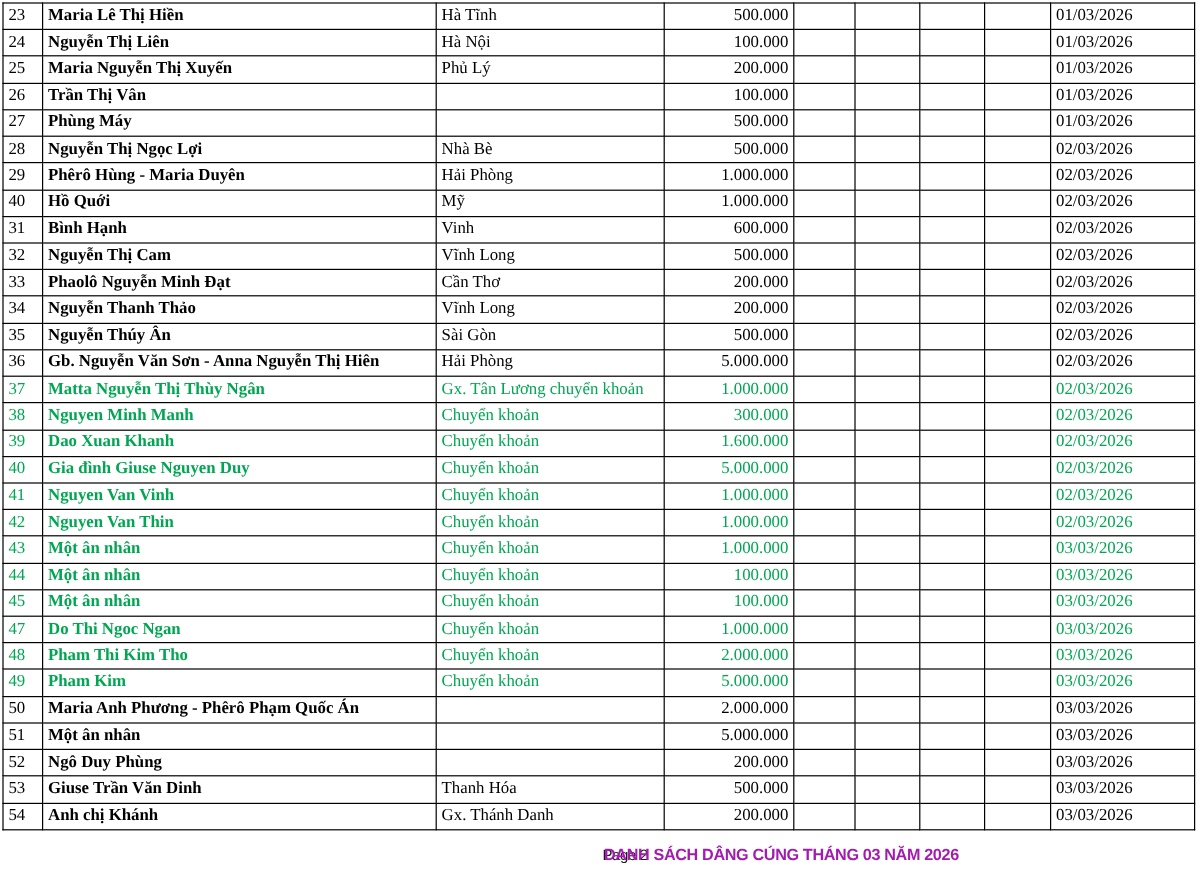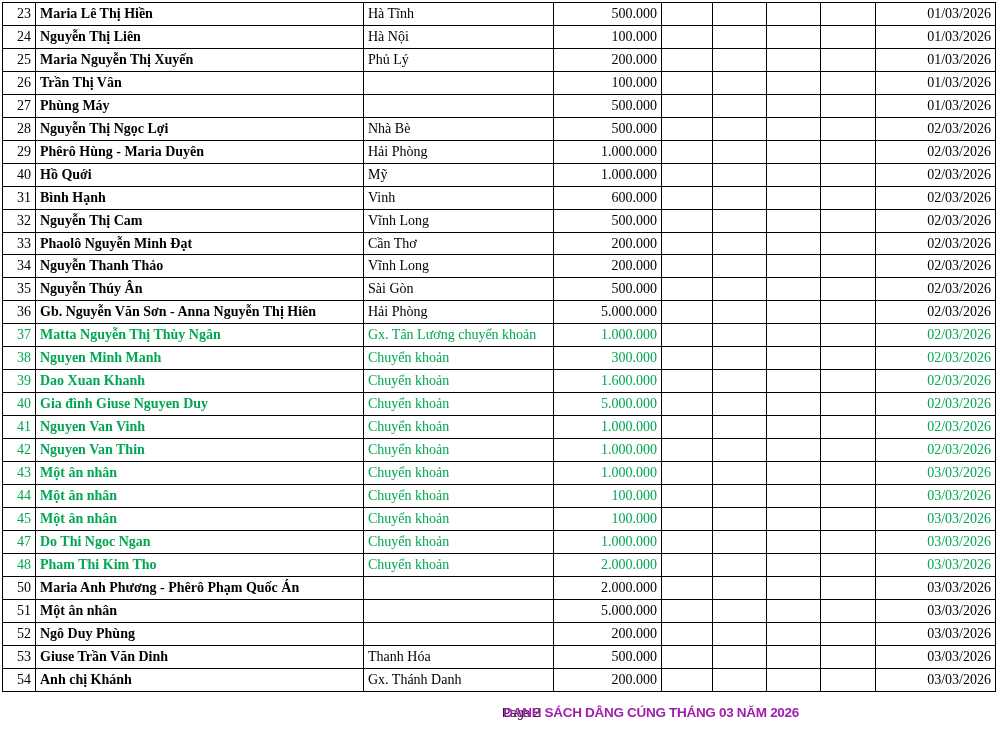--- a/index.html
+++ b/index.html
@@ -25,25 +25,25 @@
   }
   table.donation-table td {
     border: 1.6px solid #000000;
     font-size: 14px;
     line-height: 1;
     padding: 0 4px;
     white-space: nowrap;
     overflow: hidden;
     vertical-align: middle;
   }
-  td.col-no   { text-align: right; padding: 0 2px; margin-left: 48px; }
+  td.col-no   { text-align: left; padding: 0 2px; margin-left: 48px; }
   td.col-name { font-weight: bold; }
   td.col-loc  { }
   td.col-amt  { text-align: right; padding-right: 5px; }
-  td.col-date { text-align: right; padding-right: 9px; }
+  td.col-date { padding-right: 9px; }
   tr.row-green td { color: #00A651; }
   .page-footer {
     position: absolute;
     top: 703px;
     left: 0;
     width: 824px;
     height: 22px;
     font-family: "Liberation Sans", sans-serif;
     font-size: 13px;
     letter-spacing: -0.3px;
@@ -348,20 +348,31 @@
         <td class="col-no">48</td>
         <td class="col-name">Pham Thi Kim Tho</td>
         <td class="col-loc">Chuyển khoản</td>
         <td class="col-amt">2.000.000</td>
         <td class="col-e1"></td>
         <td class="col-e2"></td>
         <td class="col-e3"></td>
         <td class="col-e4"></td>
         <td class="col-date">03/03/2026</td>
       </tr>
+      <tr class="row-green">
+        <td class="col-no">49</td>
+        <td class="col-name">Pham Kim</td>
+        <td class="col-loc">Chuyển khoản</td>
+        <td class="col-amt">5.000.000</td>
+        <td class="col-e1"></td>
+        <td class="col-e2"></td>
+        <td class="col-e3"></td>
+        <td class="col-e4"></td>
+        <td class="col-date">03/03/2026</td>
+      </tr>
       <tr>
         <td class="col-no">50</td>
         <td class="col-name">Maria Anh Phương - Phêrô Phạm Quốc Án</td>
         <td class="col-loc"></td>
         <td class="col-amt">2.000.000</td>
         <td class="col-e1"></td>
         <td class="col-e2"></td>
         <td class="col-e3"></td>
         <td class="col-e4"></td>
         <td class="col-date">03/03/2026</td>

